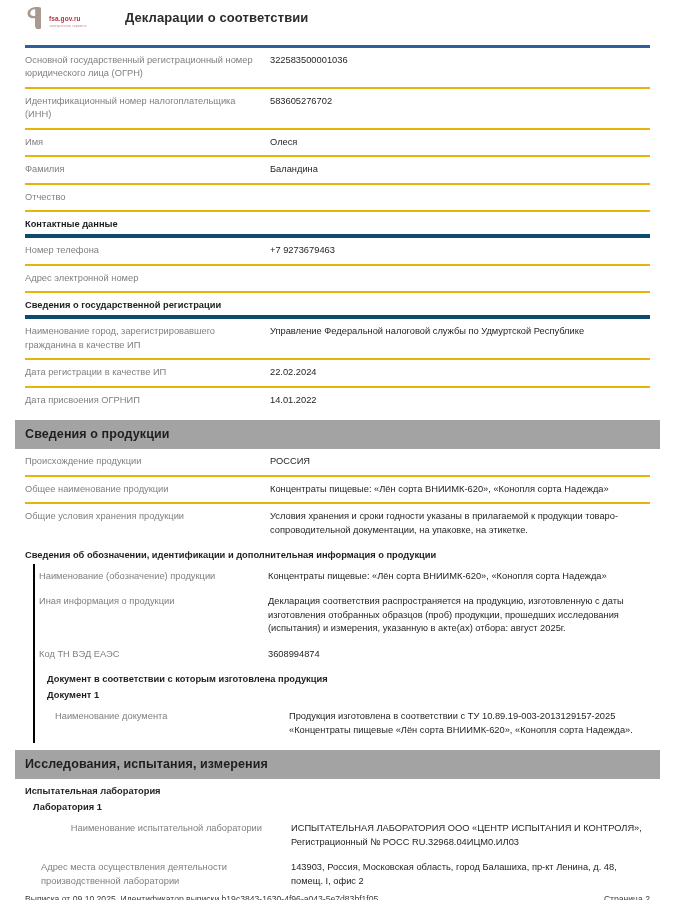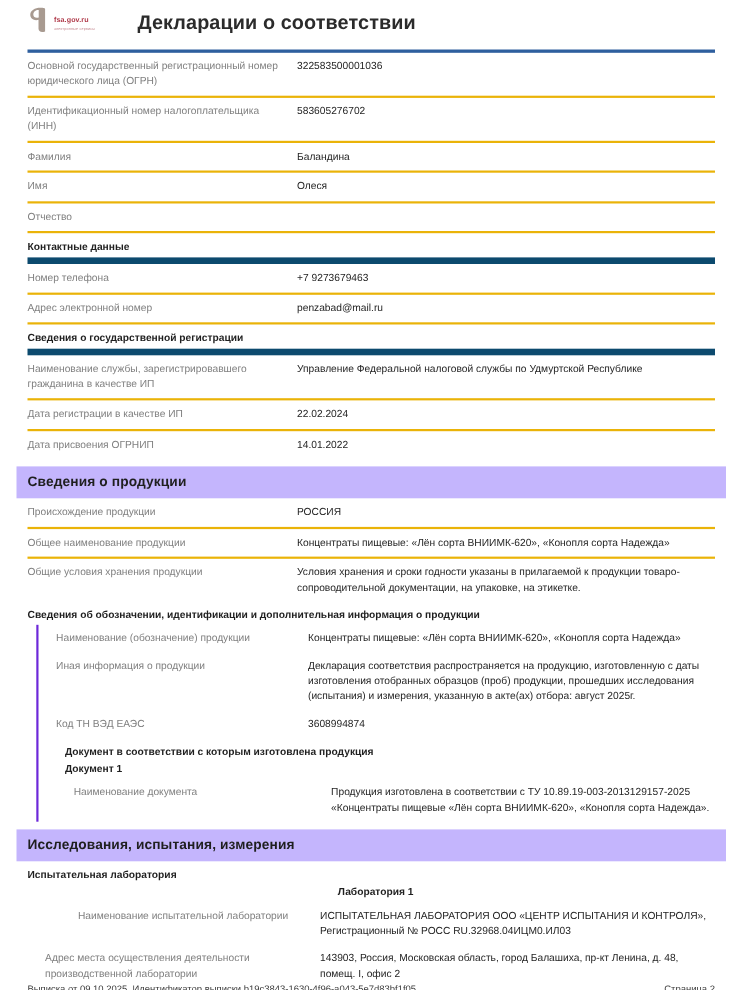--- a/index.html
+++ b/index.html
@@ -56,21 +56,21 @@
     line-height: 1;
   }
   .logo-sub {
     font-size: 3.4px;
     color: #c58a92;
     letter-spacing: .15px;
     line-height: 1.3;
     margin-top: 1.5px;
   }
   .doc-title {
-    font-size: 18px;
+    font-size: 13px;
     font-weight: bold;
     color: #2b2b2b;
     letter-spacing: .1px;
     padding-top: 5px;
   }
 
   
   .top-rule {
     margin: 6px 25px 0 25px;
     height: 3px;
@@ -105,48 +105,48 @@
     color: #1f1f1f;
     line-height: 1.45;
   }
 
   
   .subhead {
     font-size: 9.3px;
     font-weight: bold;
     color: #1f1f1f;
     padding: 7px 0 5px 0;
-    border-bottom: 6px solid #0c4a6e;
+    border-bottom: 4px solid #0c4a6e;
   }
   .plainhead {
     font-size: 9.3px;
     font-weight: bold;
     color: #1f1f1f;
     padding: 7px 0 4px 0;
   }
 
   
   .section-band {
-    background: #c4b5fd;
+    background: #a3a3a3;
     margin: 7px 15px 0 15px;
     padding: 7px 17px 8px 10px;
     box-sizing: border-box;
   }
   .section-band .band-title {
     font-size: 12.5px;
     font-weight: bold;
     color: #1f1f1f;
     letter-spacing: .1px;
   }
 
   
   .nested {
-    border-left: 2px solid #6d28d9;
+    border-left: 2px solid #000000;
     margin-left: 8px;
-    padding-left: 16px;
+    padding-left: 4px;
   }
   .nested .row .label { width: 229px; }
 
   .indent-1 { padding-left: 8px; }
   .indent-2 { padding-left: 16px; gap: 21px; }
 
   
   .doc-footer {
     position: absolute;
     left: 0;
@@ -187,44 +187,43 @@
 <div class="rows">
   <div class="row">
     <div class="label">Основной государственный регистрационный номер юридического лица (ОГРН)</div>
     <div class="value">322583500001036</div>
   </div>
   <div class="row">
     <div class="label">Идентификационный номер налогоплательщика (ИНН)</div>
     <div class="value">583605276702</div>
   </div>
   <div class="row">
+    <div class="label">Имя</div>
+    <div class="value">Олеся</div>
+  </div>
+  <div class="row">
     <div class="label">Фамилия</div>
     <div class="value">Баландина</div>
   </div>
   <div class="row">
-    <div class="label">Имя</div>
-    <div class="value">Олеся</div>
-  </div>
-  <div class="row">
     <div class="label">Отчество</div>
   </div>
 
   <div class="subhead">Контактные данные</div>
   <div class="row">
     <div class="label">Номер телефона</div>
     <div class="value">+7 9273679463</div>
   </div>
   <div class="row">
     <div class="label">Адрес электронной номер</div>
-    <div class="value">penzabad@mail.ru</div>
   </div>
 
   <div class="subhead">Сведения о государственной регистрации</div>
   <div class="row">
-    <div class="label">Наименование службы, зарегистрировавшего гражданина в качестве ИП</div>
+    <div class="label">Наименование город, зарегистрировавшего гражданина в качестве ИП</div>
     <div class="value">Управление Федеральной налоговой службы по Удмуртской Республике</div>
   </div>
   <div class="row">
     <div class="label">Дата регистрации в качестве ИП</div>
     <div class="value">22.02.2024</div>
   </div>
   <div class="row no-line">
     <div class="label">Дата присвоения ОГРНИП</div>
     <div class="value">14.01.2022</div>
   </div>
@@ -273,21 +272,21 @@
     </div>
   </div>
 </div>
 
 <div class="section-band">
   <div class="band-title">Исследования, испытания, измерения</div>
 </div>
 
 <div class="rows">
   <div class="plainhead">Испытательная лаборатория</div>
-  <div class="plainhead indent-1" style="padding-top:2px;text-align:center;">Лаборатория 1</div>
+  <div class="plainhead indent-1" style="padding-top:2px;">Лаборатория 1</div>
 
   <div class="row no-line indent-2">
     <div class="label" style="width:229px;text-align:right;">Наименование испытательной лаборатории</div>
     <div class="value">ИСПЫТАТЕЛЬНАЯ ЛАБОРАТОРИЯ ООО «ЦЕНТР ИСПЫТАНИЯ И КОНТРОЛЯ», Регистрационный № РОСС RU.32968.04ИЦМ0.ИЛ03</div>
   </div>
   <div class="row no-line indent-2">
     <div class="label" style="width:229px;">Адрес места осуществления деятельности производственной лаборатории</div>
     <div class="value">143903, Россия, Московская область, город Балашиха, пр-кт Ленина, д. 48, помещ. I, офис 2</div>
   </div>
 

